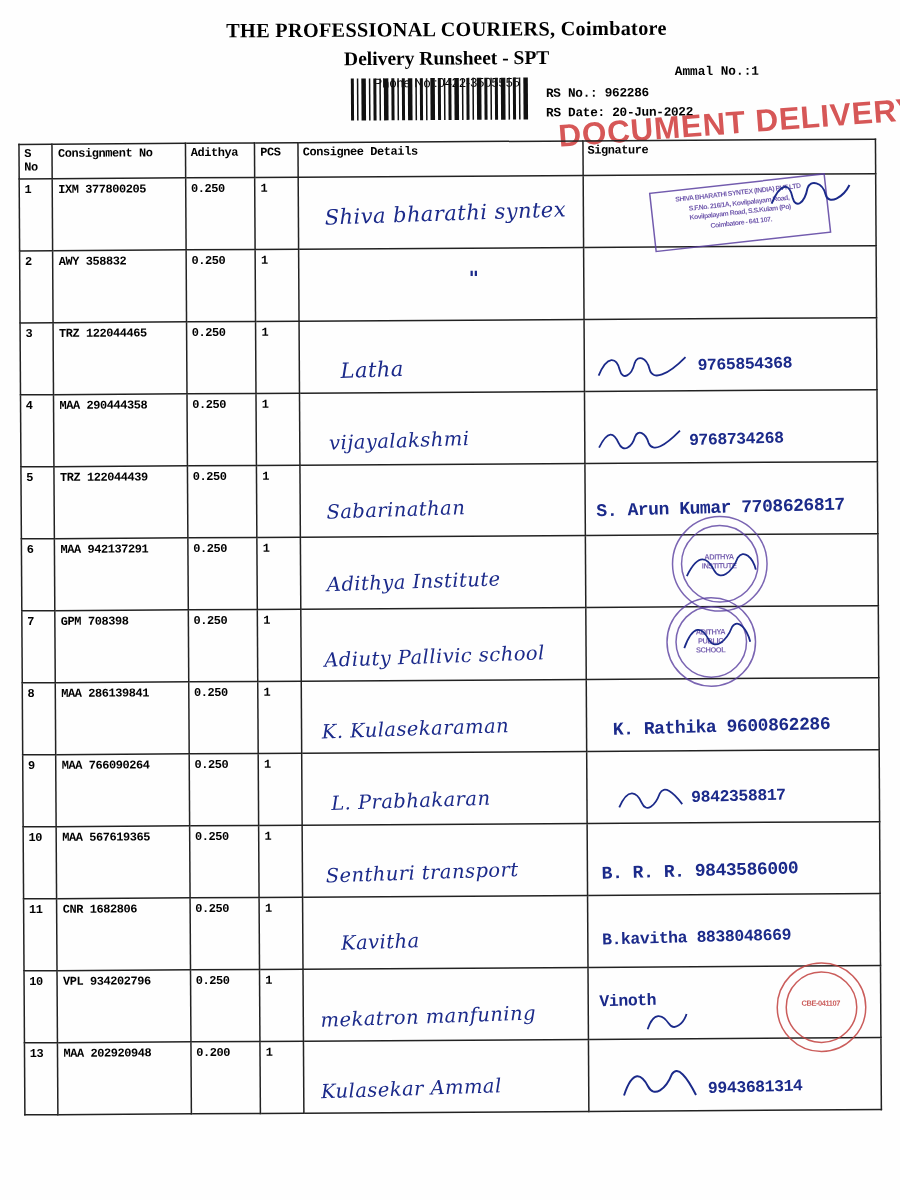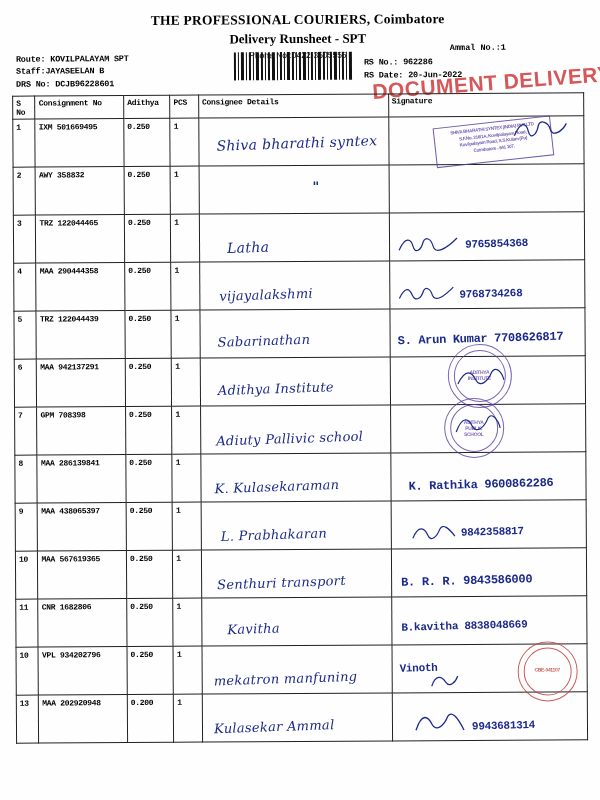--- a/index.html
+++ b/index.html
@@ -286,25 +286,20 @@
         <i style="left:89px;width:2px"></i>
     <i style="left:93px;width:1px"></i>
         <i style="left:96px;width:2px"></i>
         <i style="left:100px;width:3px"></i>
     <i style="left:105px;width:1px"></i>
         <i style="left:108px;width:2px"></i>
         <i style="left:112px;width:1px"></i>
     <i style="left:115px;width:3px"></i>
   </div>
 
-  <div class="route-block">
-    <div>Route: KOVILPALAYAM SPT</div>
-    <div>Staff:JAYASEELAN B</div>
-    <div>DRS No: DCJB96228601</div>
-  </div>
 
   <div class="rs-block">
     <div>RS No.: 962286</div>
     <div>RS Date: 20-Jun-2022</div>
   </div>
 
   <div class="stamp-delivery">DOCUMENT DELIVERY</div>
 
   <table class="runsheet">
     <thead>
@@ -314,21 +309,21 @@
         <th class="c-wt">Adithya</th>
         <th class="c-pcs">PCS</th>
         <th class="c-det">Consignee Details</th>
         <th class="c-sig">Signature</th>
       </tr>
     </thead>
     <tbody>
 
       <tr>
         <td>1</td>
-        <td>IXM 501669495</td>
+        <td>IXM 377800205</td>
         <td>0.250</td>
         <td>1</td>
         <td>
           <div class="cell-rel">
             <span class="hand consignee-hand" style="top:14px;left:14px;font-size:14px">Shiva bharathi syntex</span>
           </div>
         </td>
         <td>
           <div class="cell-rel">
             <div class="stamp-rect" style="left:42px;top:2px">
@@ -472,21 +467,21 @@
         </td>
         <td>
           <div class="cell-rel">
             <span class="sig-hand" style="left:14px;top:22px;font-size:12px">K. Rathika 9600862286</span>
           </div>
         </td>
       </tr>
 
       <tr>
         <td>9</td>
-        <td>MAA 438065397</td>
+        <td>MAA 766090264</td>
         <td>0.250</td>
         <td>1</td>
         <td>
           <div class="cell-rel">
             <span class="hand consignee-hand" style="top:22px;left:16px;font-size:13px">L. Prabhakaran</span>
           </div>
         </td>
         <td>
           <div class="cell-rel">
             <svg class="ink" style="left:16px;top:18px;width:46px;height:22px" viewBox="0 0 46 22">

